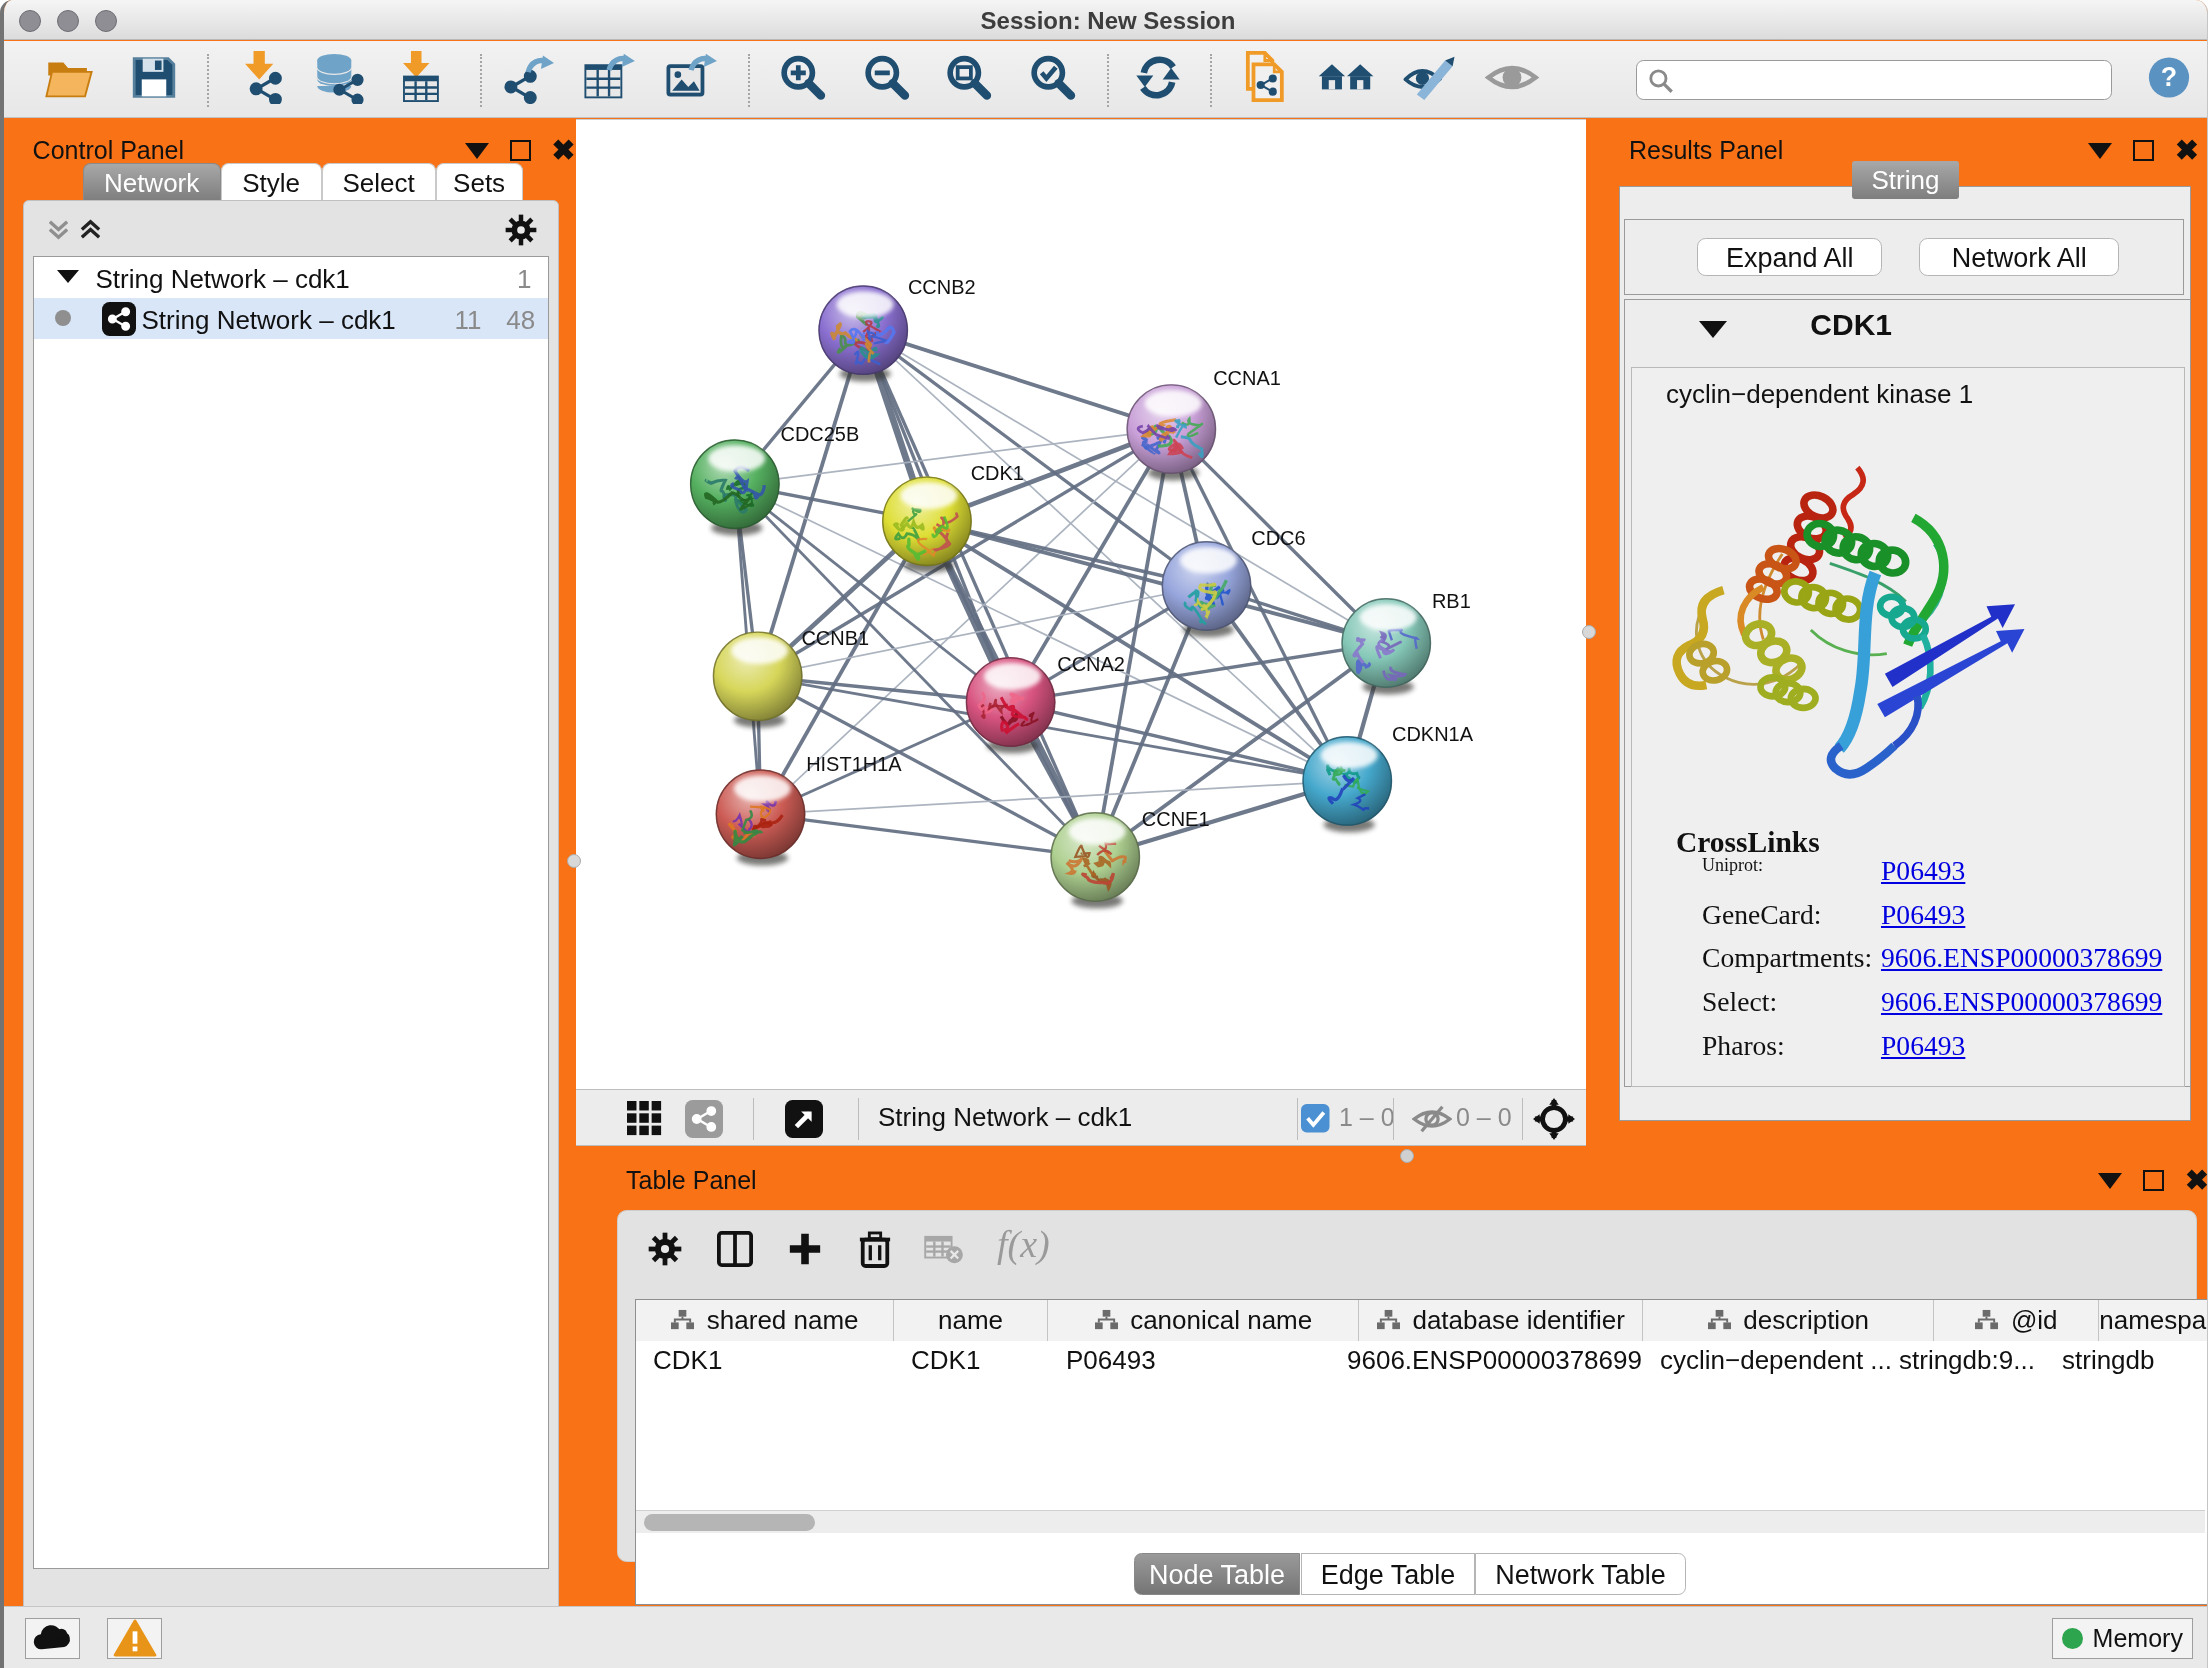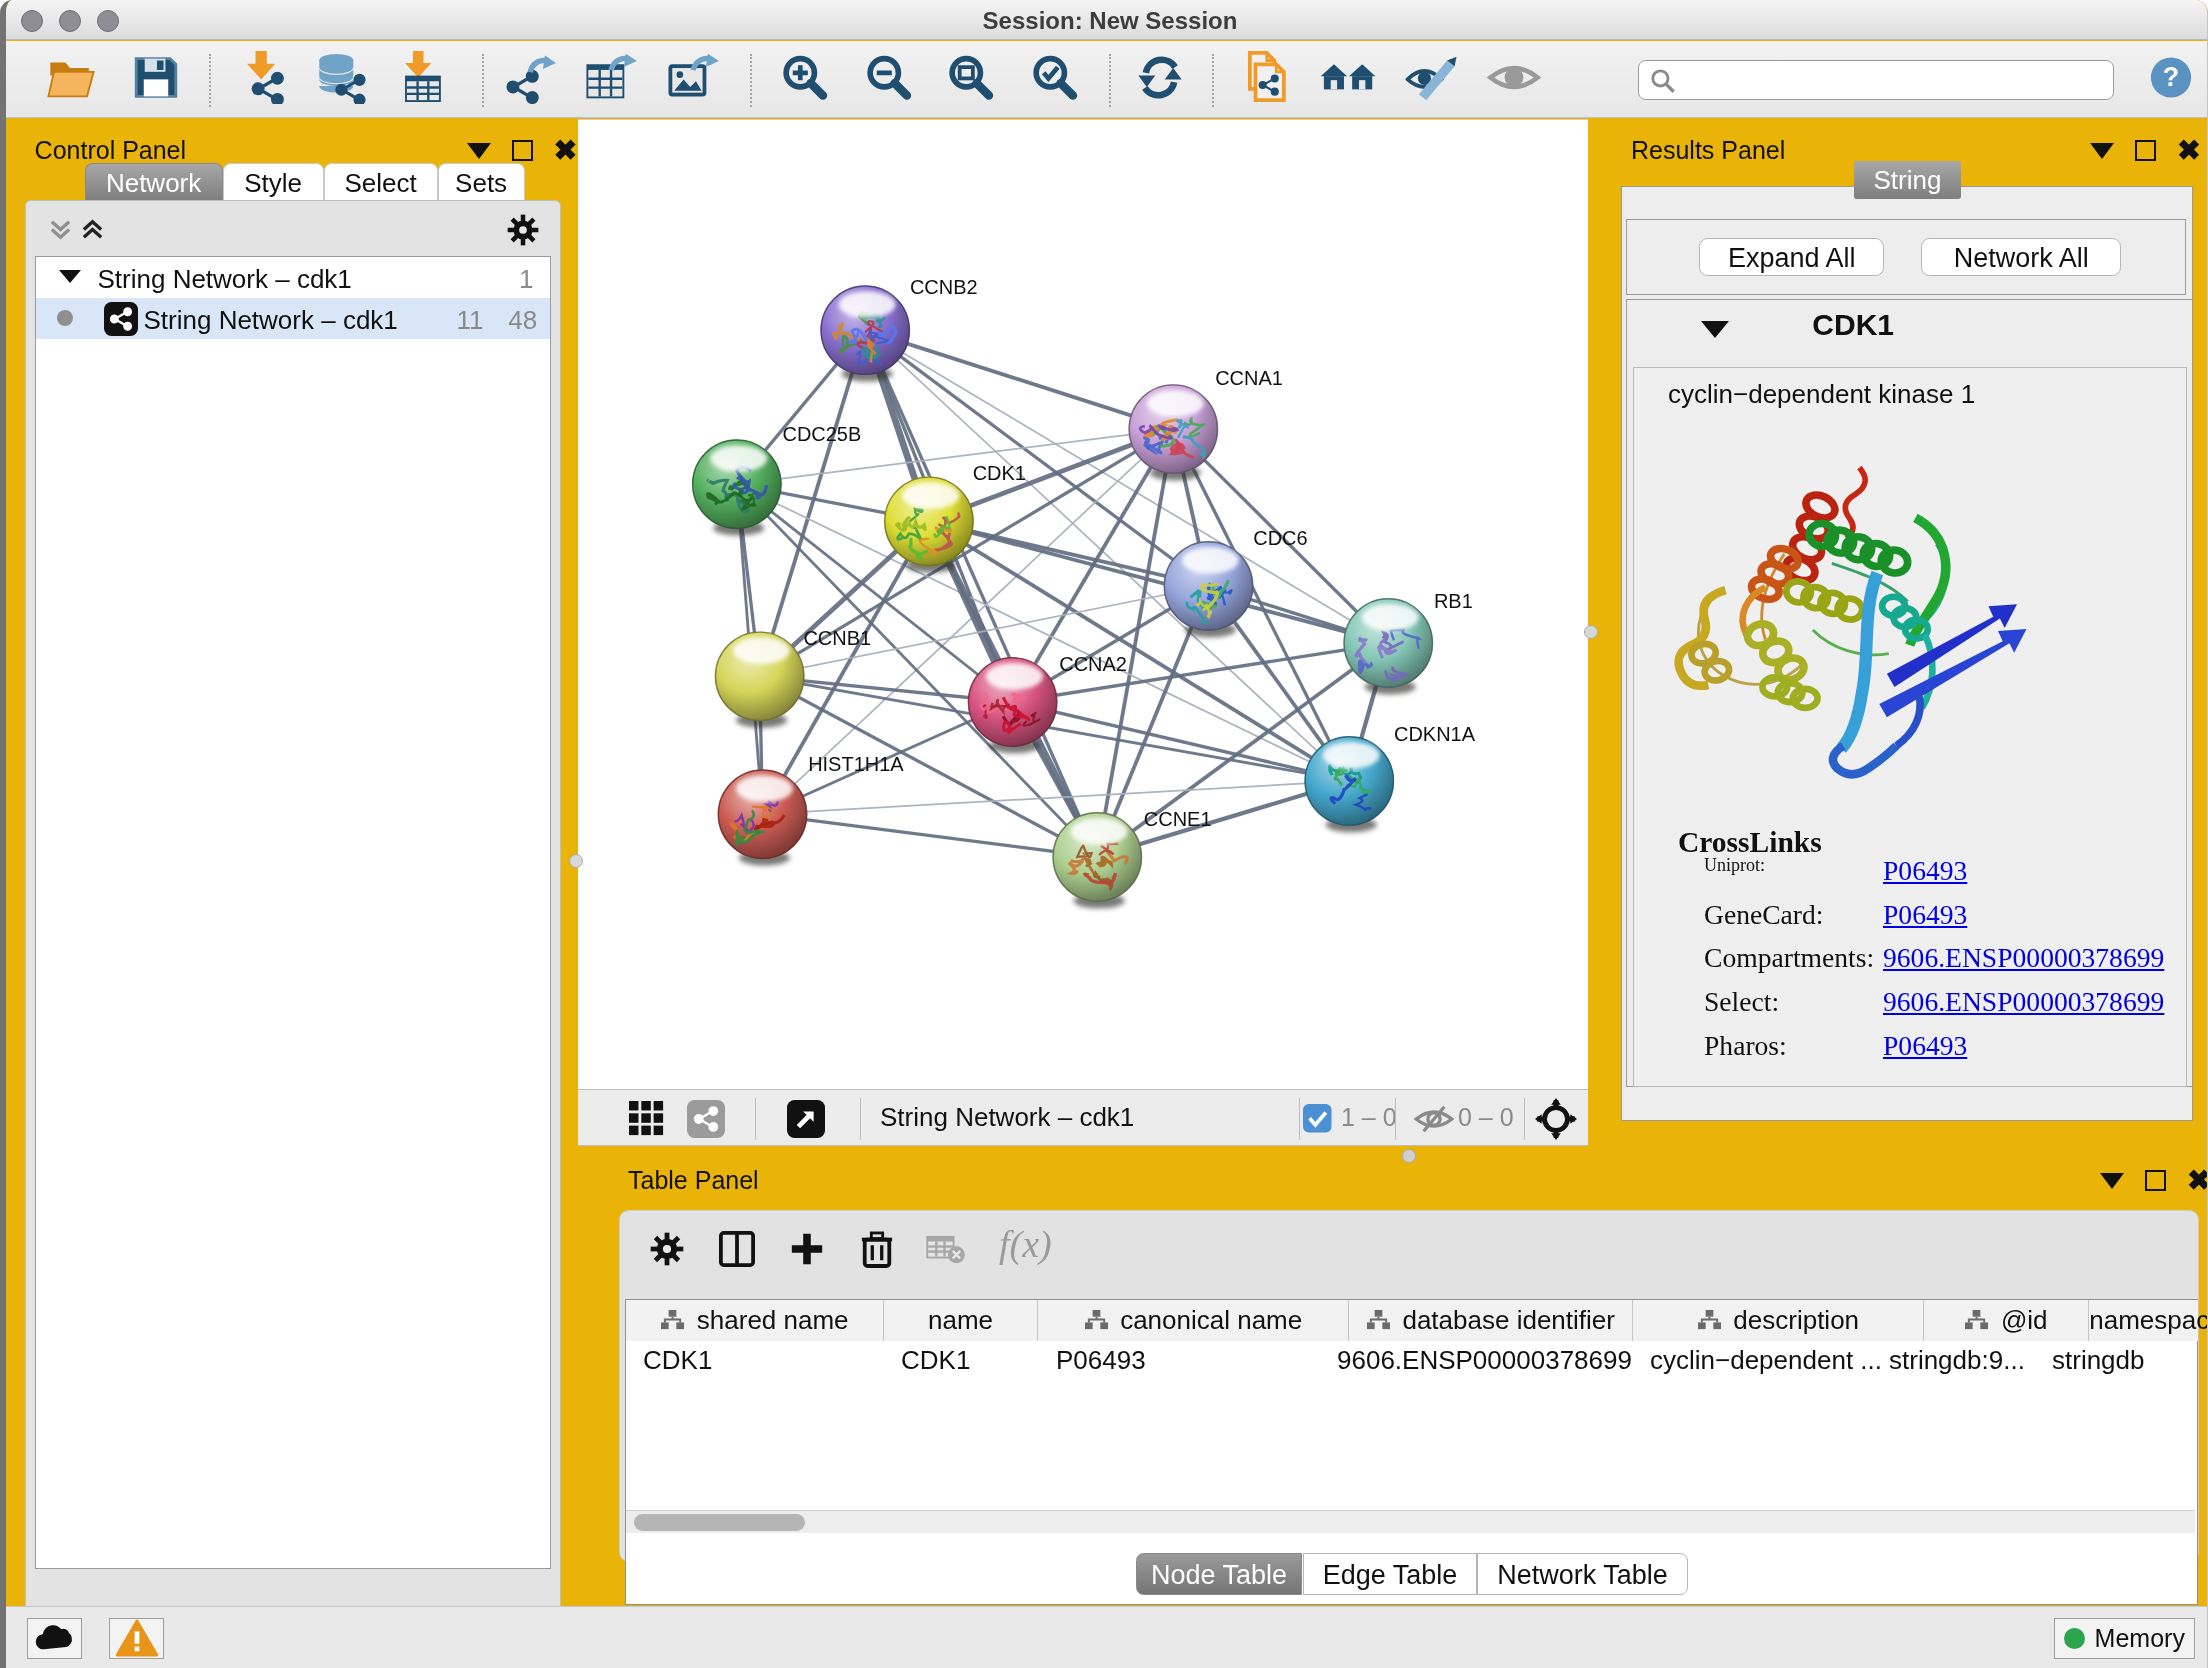--- a/index.html
+++ b/index.html
@@ -1,17 +1,17 @@
 <!DOCTYPE html>
 <html style="font-size:15px"><head><meta charset="utf-8"><style>
 * { margin:0; padding:0; box-sizing:border-box; }
 html,body { width:2208px; height:1668px; overflow:hidden; background:#fdfdfd;
   font-family:"Liberation Sans", sans-serif; }
-#win { position:absolute; left:0; top:0; width:2208px; height:1668px; background:#eab308;
-  border-radius:12.4px 12.4px 0 0; overflow:hidden; border-left:6px solid #737373; border-right:1px solid #c5c5c5; }
+#win { position:absolute; left:0; top:0; width:2208px; height:1668px; background:#f97316;
+  border-radius:12.4px 12.4px 0 0; overflow:hidden; border-left:4px solid #737373; border-right:1px solid #c5c5c5; }
 .abs { position:absolute; }
 #titlebar { left:0; top:0; width:2208px; height:40px;
   background:linear-gradient(#f5f5f5,#dcdcdc); border-bottom:1px solid #b8b8b8; }
 .tl { width:22px; height:22px; border-radius:50%; background:#8e8e94; border:1px solid #6d6d73; top:9.5px; }
 #title { width:100%; text-align:center; top:6.7px; font-size:24px; font-weight:bold; color:#3d3d3d; }
 #toolbar { left:0; top:41px; width:2208px; height:77px; background:linear-gradient(#f2f2f2,#e7e7e7);
   border-bottom:1px solid #c2c2c2; }
 .tbi { position:absolute; top:50%; transform:translate(-50%,-50%); }
 .tsep { position:absolute; top:13.3px; height:53px; width:0; border-left:2.9px dotted #a5a5a5; }
 .panel-h { font-size:25px; color:#111; }
@@ -42,21 +42,21 @@
   font-size:26px; text-align:center; line-height:38px; z-index:3;}
 #cdk1box { position:absolute; left:4.8px; top:112px; width:567px; height:788px;
   background:#ededed; border:1px solid #9a9a9a; }
 #cdk1inner { position:absolute; left:5.7px; top:67px; width:554px; height:720px;
   background:#efefef; border:1px solid #b9b9b9; }
 .serif { font-family:"Liberation Serif", serif; }
 .link { color:#0000e0; text-decoration:underline; }
 #tablepanel { left:571px; top:1147px; width:1638px; height:458px; }
 #tp-toolbar { position:absolute; left:42px; top:63px; width:1580px; height:352px;
   background:#e2e2e2; border:1px solid #cdcdcd; border-radius:9.5px; }
-#tp-table { position:absolute; left:48px; top:152px; width:1573px; height:306px;
+#tp-table { position:absolute; left:60px; top:152px; width:1573px; height:306px;
   background:#fff; border:1.9px solid #8f8f8f; }
 .th { position:absolute; top:0; height:41px; border-right:1px solid #c4c4c4; background:#f2f2f2;
   font-size:26px; color:#111; display:flex; align-items:center; justify-content:center; gap:11.4px;}
 .td { position:absolute; top:41px; height:38px; font-size:26px; color:#111; display:flex; align-items:center; }
 .bottab { position:absolute; top:0; height:42px; border:1px solid #b5b5b5; background:#fff;
   font-size:27px; color:#111; text-align:center; line-height:42px; }
 .bottabsel { background:linear-gradient(#9a9a9a,#757575); color:#fff; border-color:#888; }
 #statusbar { left:0; top:1606px; width:2208px; height:62px; border-top:1px solid #c6c6c6; background:#e9e9e9; }
 .statbtn { position:absolute; top:10.5px; width:55px; height:41px; background:#f3f3f3;
   border:1px solid #9e9e9e; display:flex; align-items:center; justify-content:center; }

